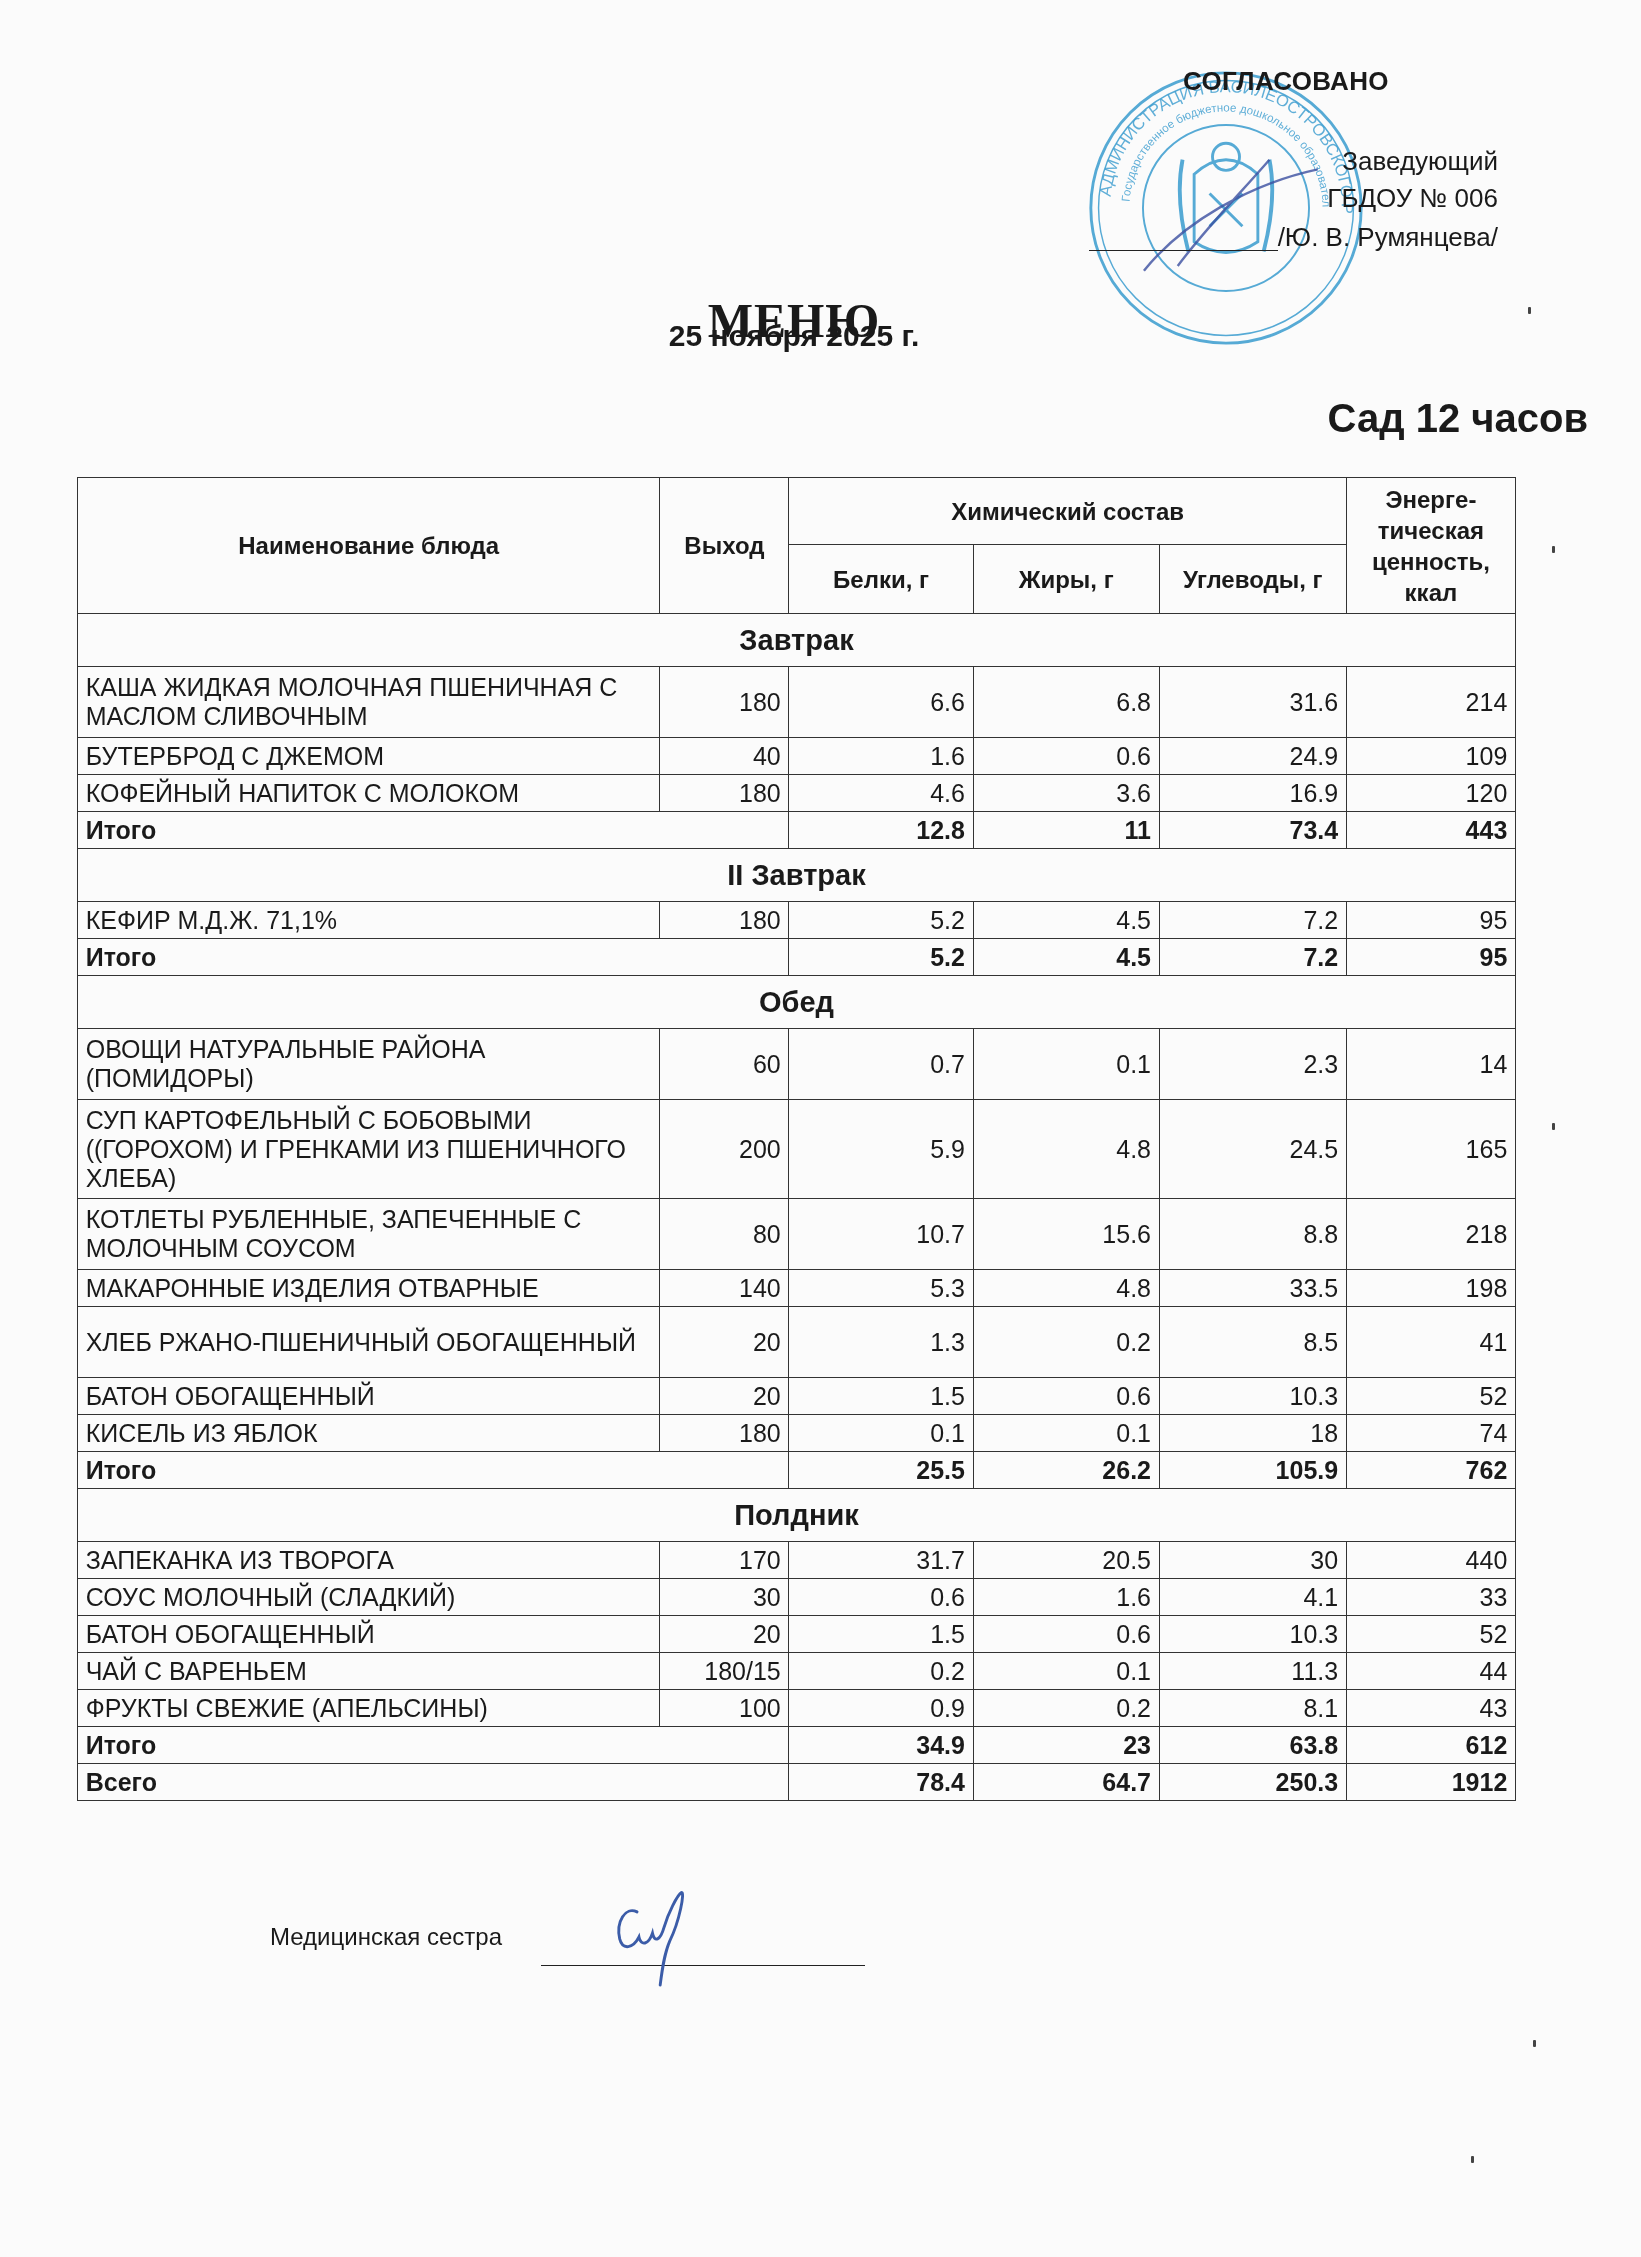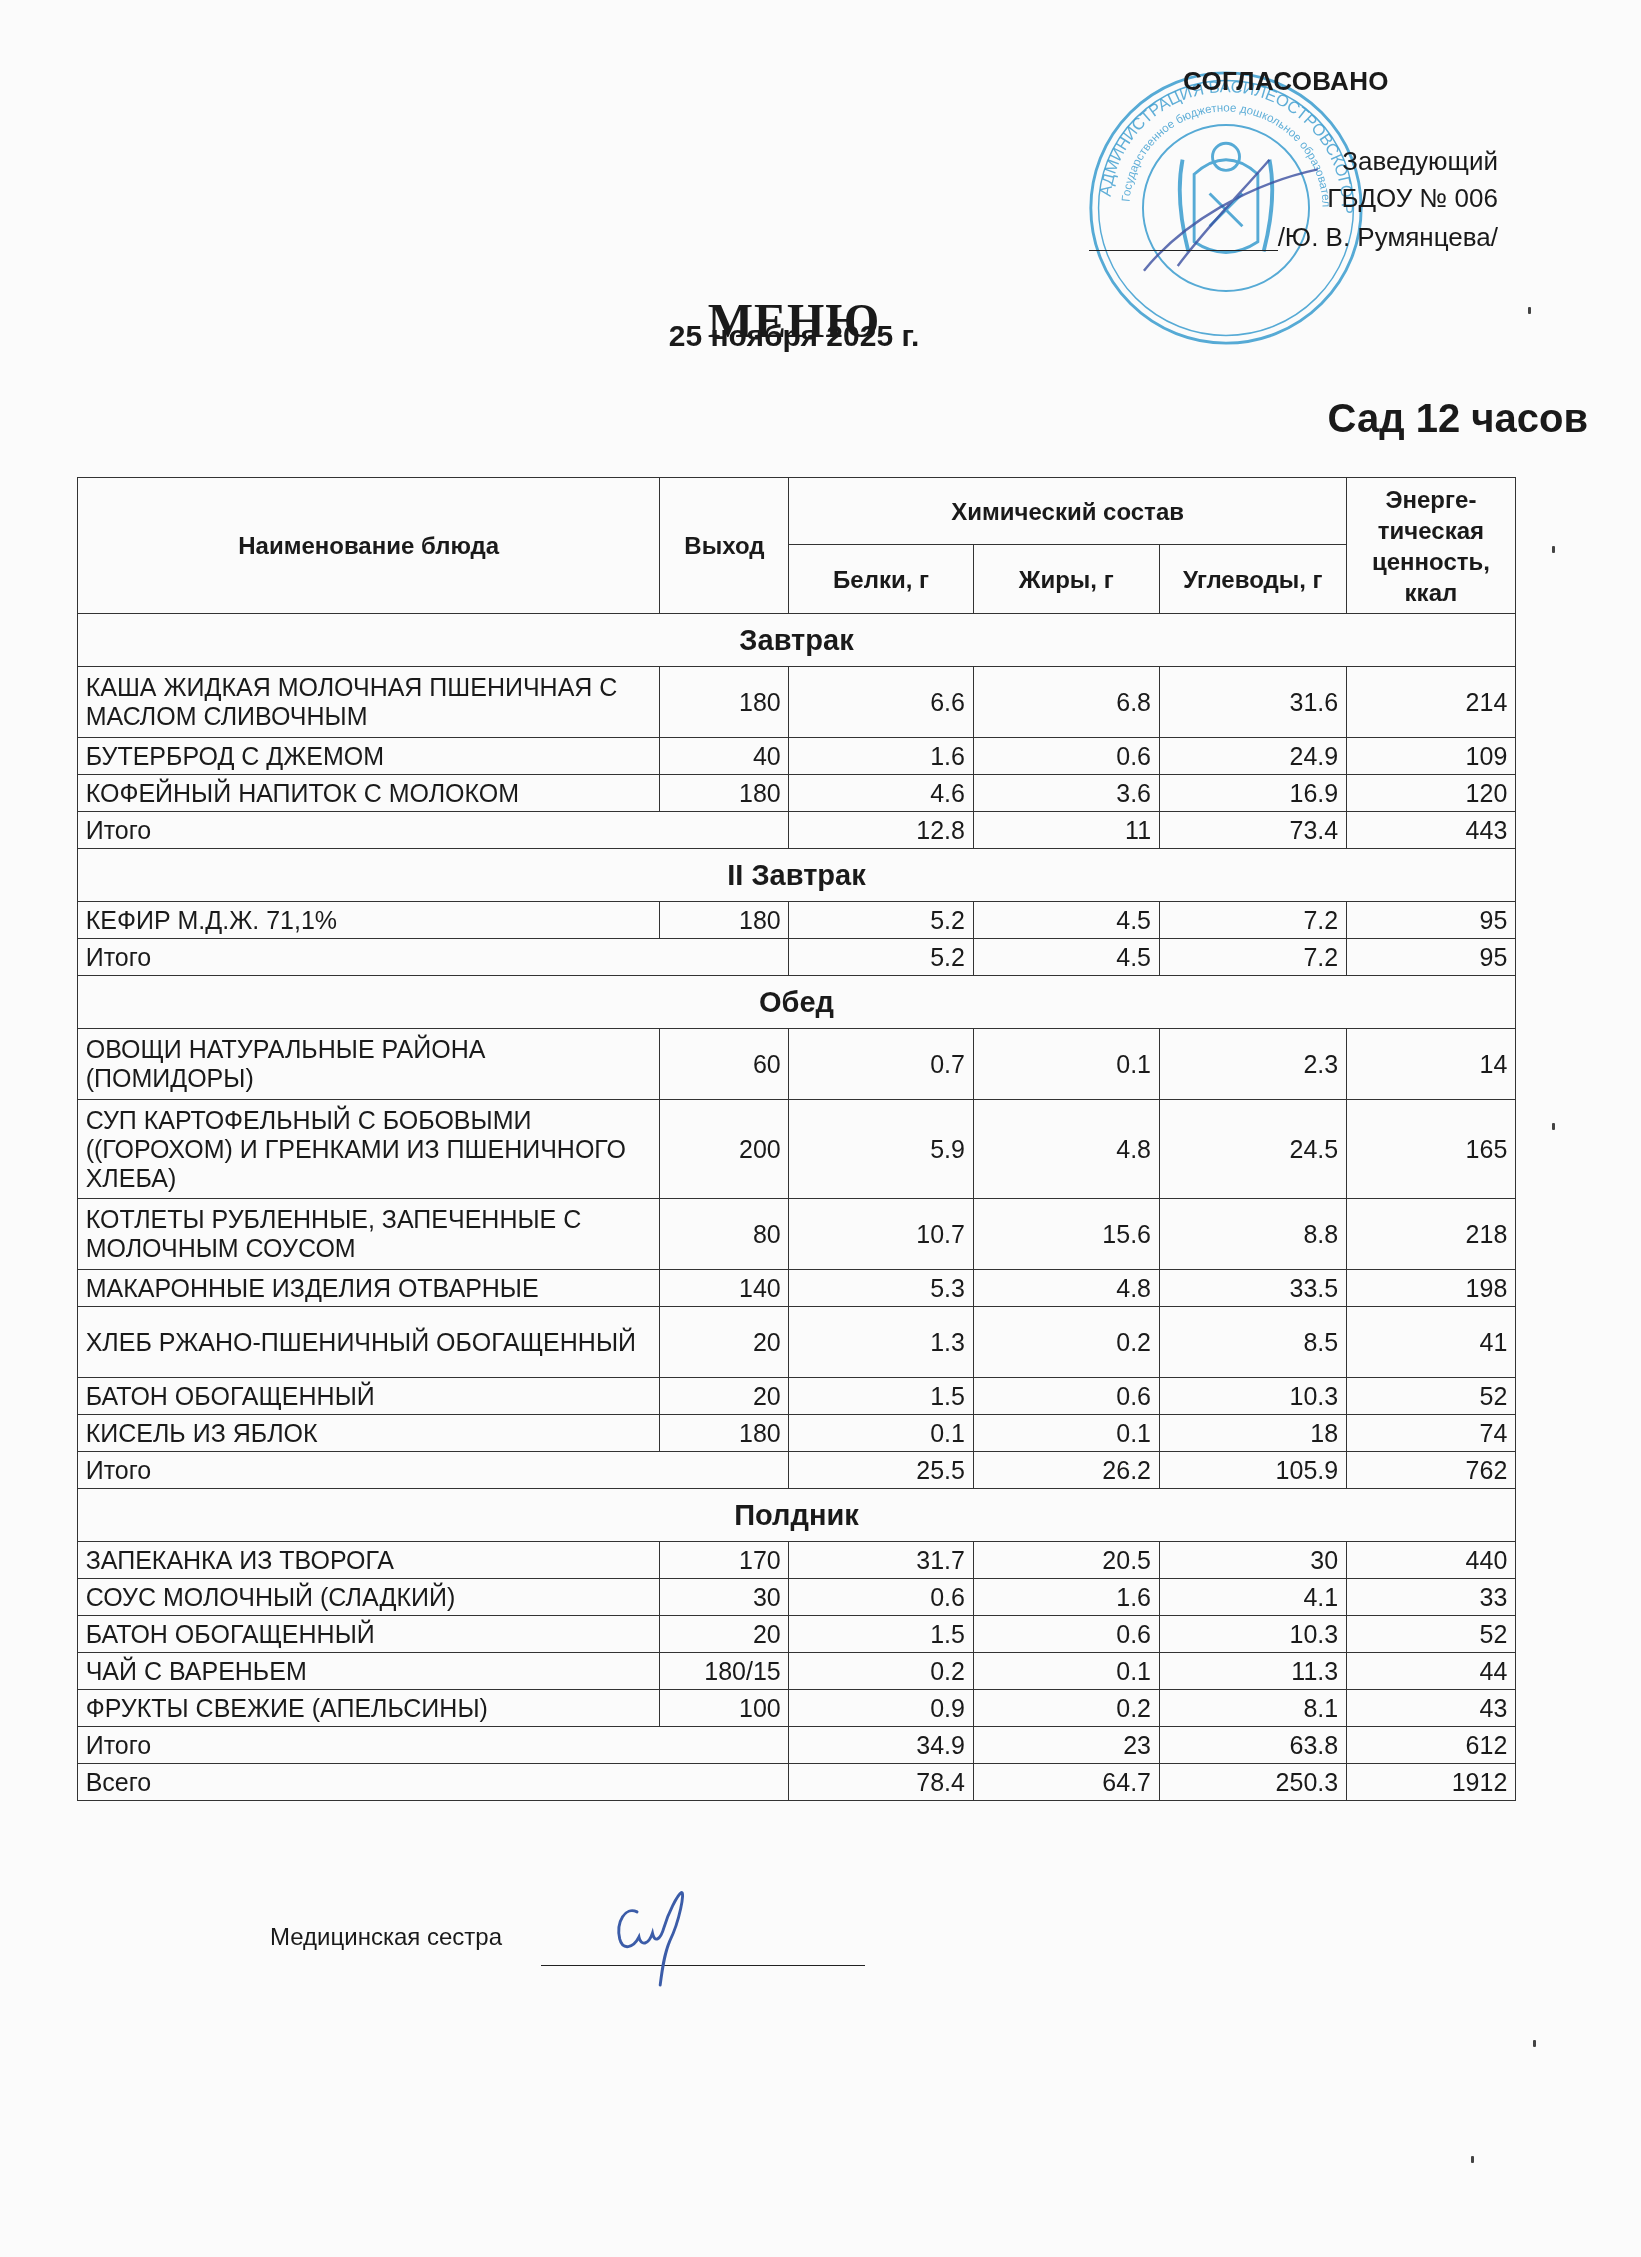--- a/index.html
+++ b/index.html
@@ -32,21 +32,21 @@
     padding: 0 7.7px;
     line-height: 29px;
     vertical-align: middle;
   }
   table.menu th { font-weight: bold; text-align: center; font-size: 24px; }
   th.h-top { height: 66px; }
   th.h-sub { height: 68px; }
   td.section { text-align: center; font-weight: bold; font-size: 29px; height: 52px; }
   td.name { text-align: left; padding-left: 5.8px; }
   td.num { text-align: right; padding-right: 7.7px; }
-  tr.total td { font-weight: normal; }
+  tr.total td { font-weight: bold; }
   tr.r1 td { height: 36px; }
   tr.r2 td { height: 70px; }
   tr.r3 td { height: 98px; }
 
   .nurse-label { left: 270px; top: 1923px; font-size: 24px; }
   .nurse-line { left: 541px; top: 1965px; width: 324px; height: 0; border-top: 1.9px solid #222; }
   .nurse-sig { left: 608px; top: 1883px; width: 87px; height: 106px; }
   .speck { width: 2.9px; height: 6.8px; background: #444; border-radius: 1px; }
 </style>
 </head>

